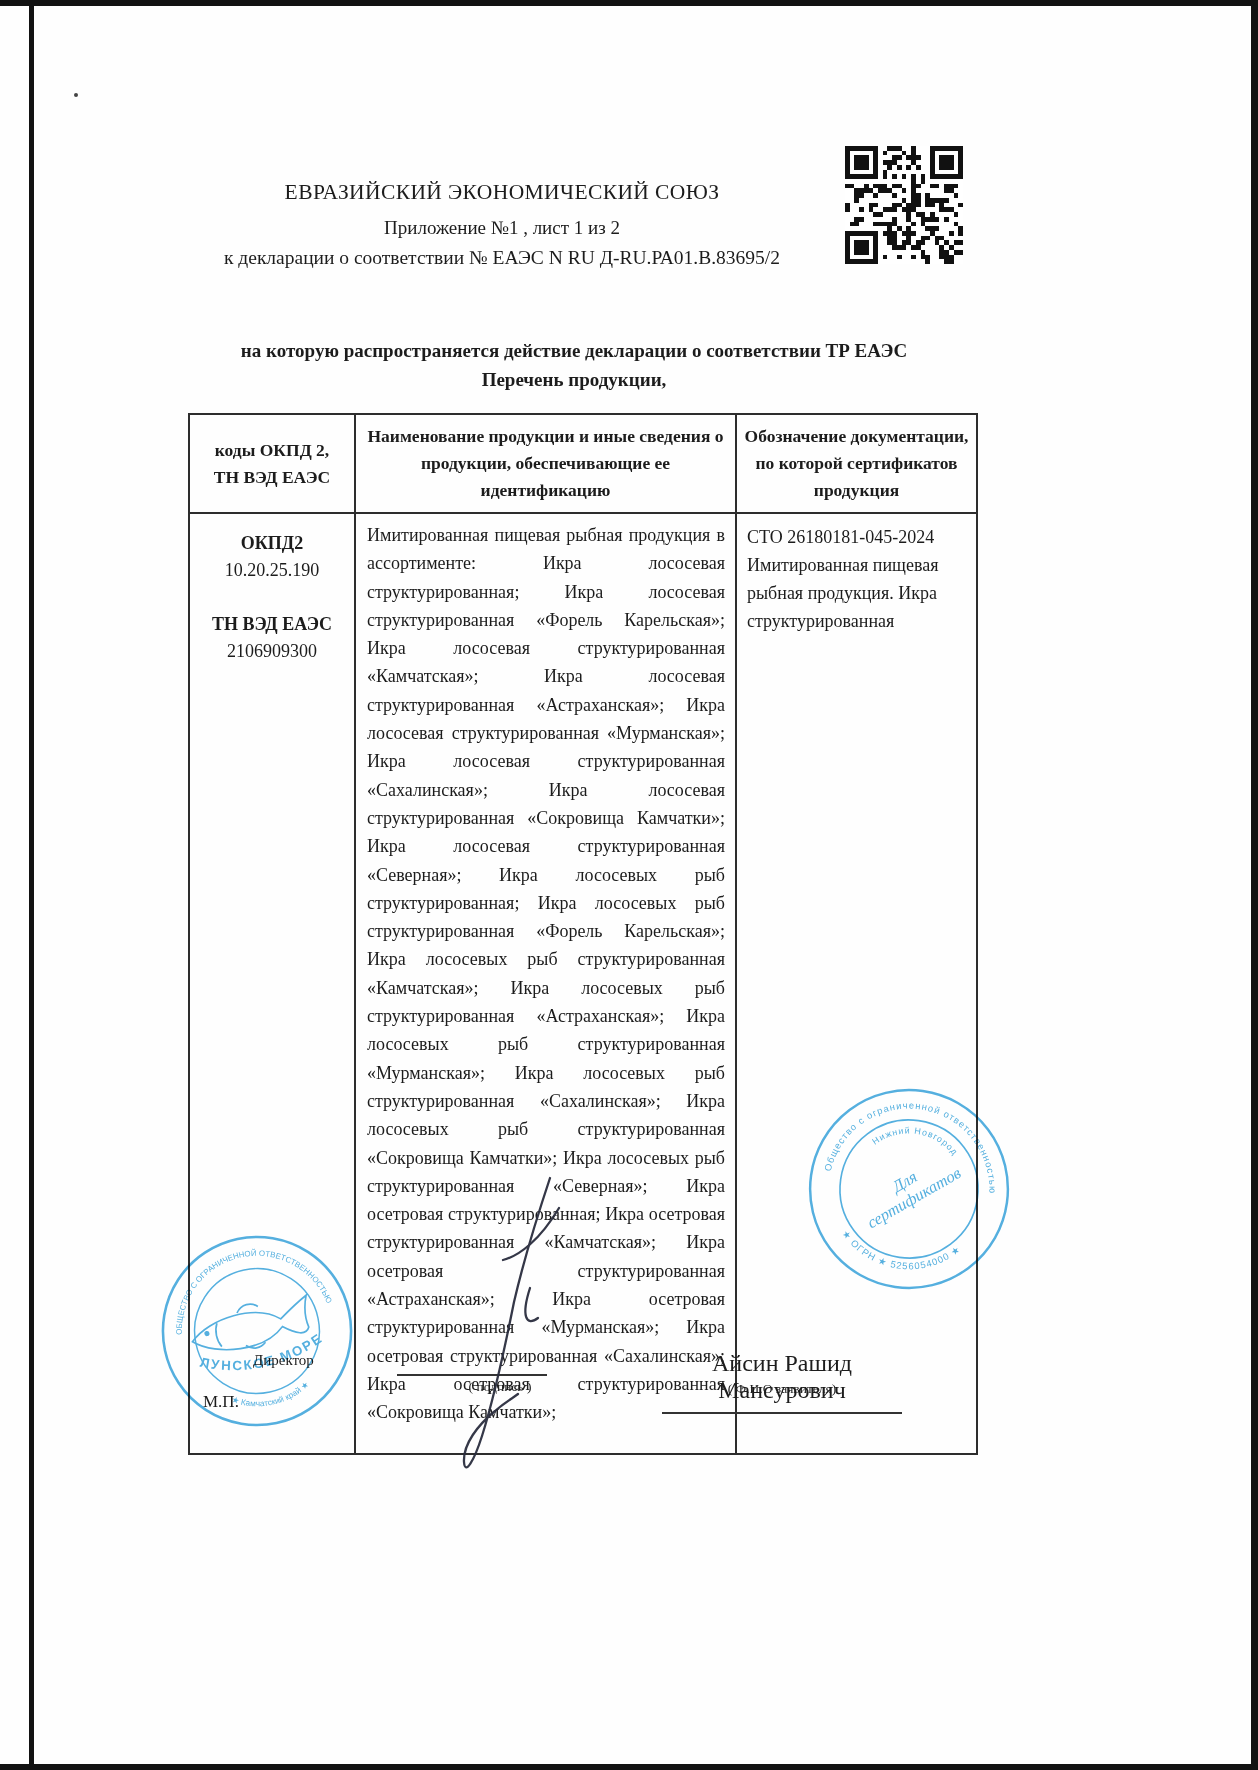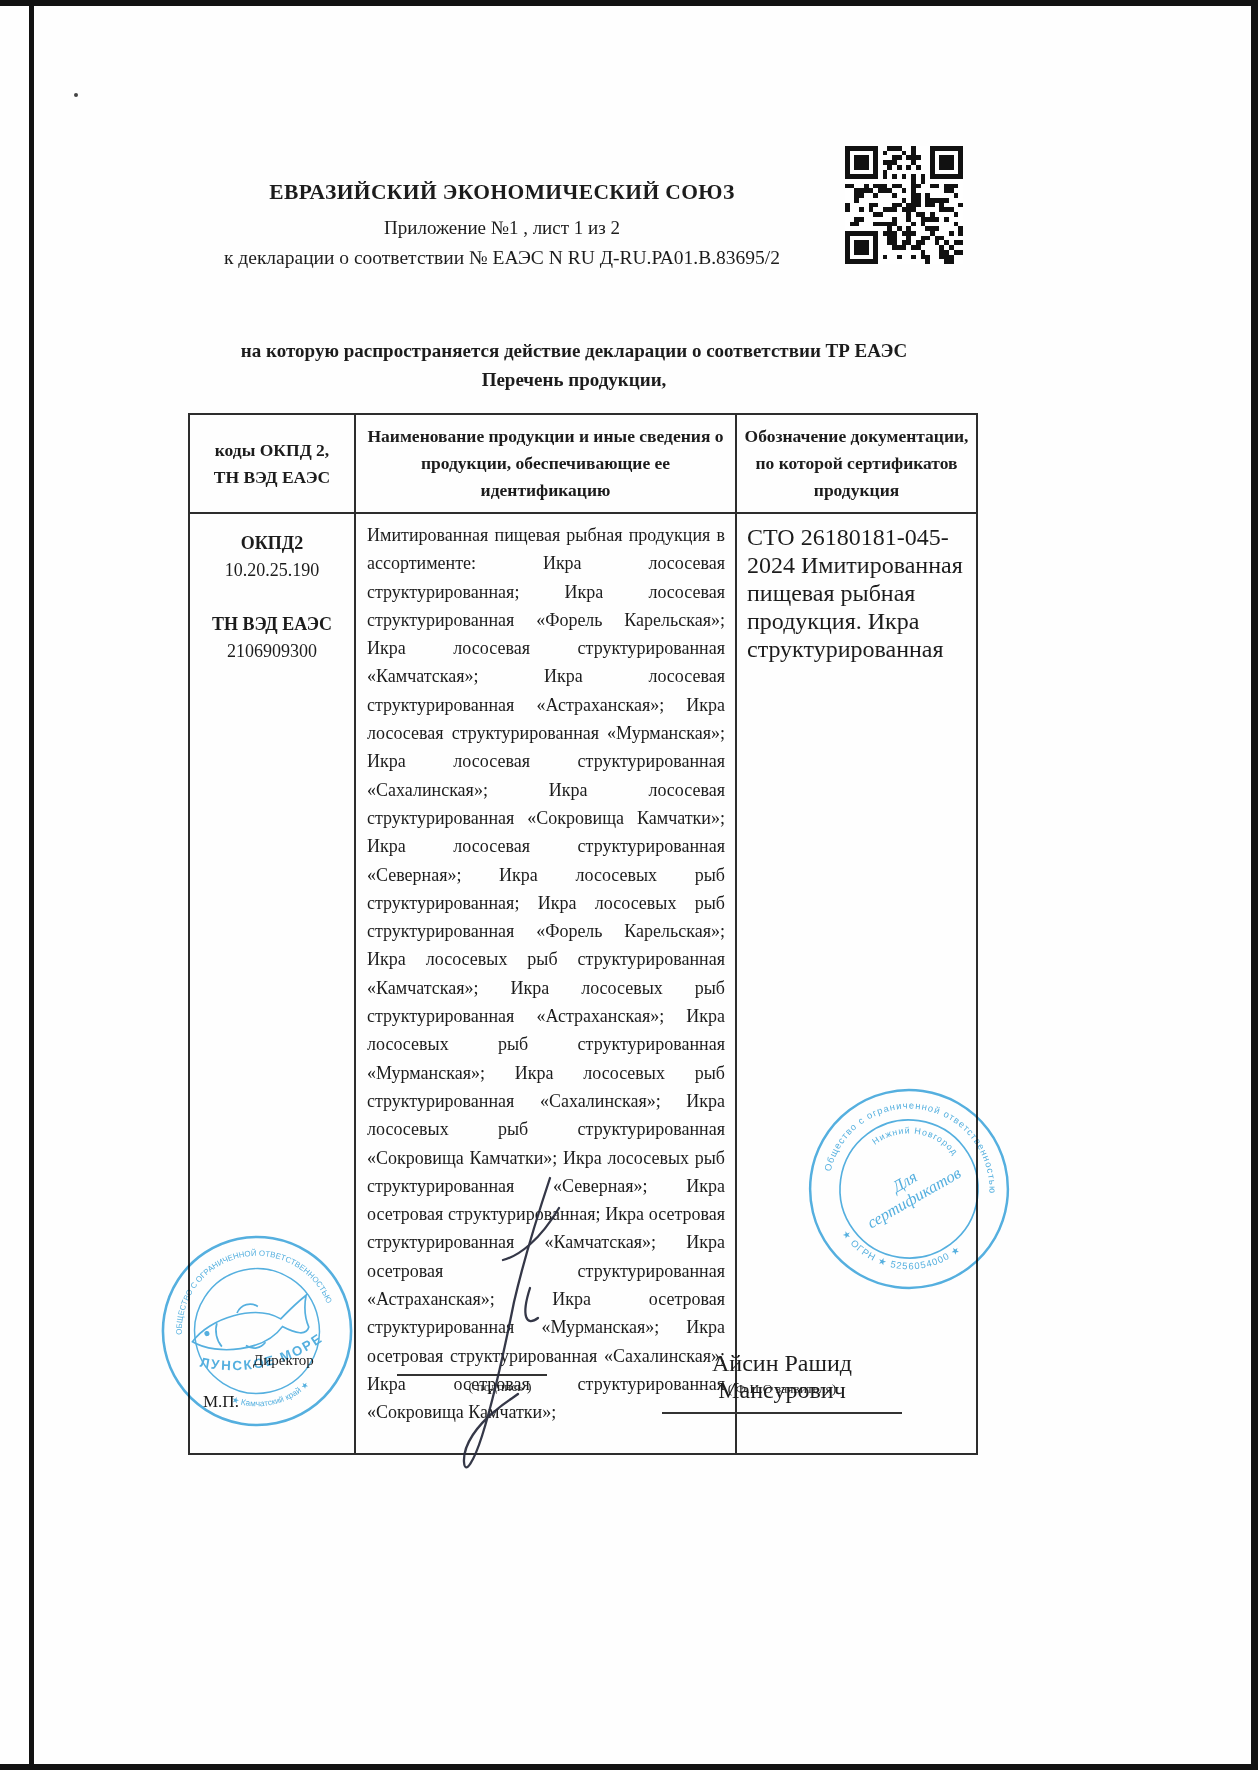--- a/index.html
+++ b/index.html
@@ -9,21 +9,21 @@
     font-family:"Liberation Serif","DejaVu Serif",serif;
   }
   
   .frame-top{position:absolute;left:0;top:0;width:100%;height:6px;background:#121212;}
   .frame-right{position:absolute;right:0;top:0;width:7px;height:100%;background:#121212;}
   .frame-bottom{position:absolute;left:0;bottom:0;width:100%;height:6px;background:#121212;}
   .frame-left{position:absolute;left:29px;top:0;width:5px;height:100%;background:#121212;}
   .ink-dot{position:absolute;left:74px;top:93px;width:4px;height:4px;border-radius:50%;background:#444;}
 
   .title-block{position:absolute;left:172px;top:180px;width:660px;text-align:center;}
-  .union-title{font-size:21.5px;font-weight:bold;letter-spacing:.4px;}
+  .union-title{font-size:21.5px;font-weight:normal;letter-spacing:.4px;}
   .appendix-line{font-size:19px;margin-top:12px;}
   .declaration-line{font-size:19.5px;margin-top:8px;}
 
   .qr{position:absolute;left:845px;top:146px;width:118px;height:118px;}
   .qr svg{width:100%;height:100%;display:block;}
 
   .section-title{position:absolute;left:180px;top:336px;width:788px;text-align:center;
     font-weight:bold;font-size:19px;line-height:29px;}
 
   table.product-table{position:absolute;left:188px;top:413px;width:788px;border-collapse:collapse;table-layout:fixed;}
@@ -32,21 +32,21 @@
   .col-codes{width:166px;}
   .col-name{width:381px;}
   .col-docs{width:241px;}
   .hdr-row{height:96px;}
   .body-row{height:824px;}
   .codes-cell{vertical-align:top;text-align:center;padding-top:16px;font-size:18px;line-height:27px;}
   .codes-cell .b{font-weight:bold;}
   .codes-cell .spacer{height:27px;}
   .product-cell{vertical-align:top;padding:7px 10px 26px 11px;font-size:18px;line-height:28.3px;
     text-align:justify;text-justify:inter-word;}
-  .doc-cell{vertical-align:top;padding:9px 8px 0 10px;font-size:24px;line-height:28px;}
+  .doc-cell{vertical-align:top;padding:9px 8px 0 10px;font-size:18px;line-height:28px;}
 
   .director-label{position:absolute;left:253px;top:1352px;font-size:15px;}
   .mp-label{position:absolute;left:191px;top:1392px;font-size:17px;margin-left:12px;}
   .sign-line{position:absolute;left:397px;top:1374px;width:150px;border-top:2.5px solid #333;}
   .sign-caption{position:absolute;left:397px;top:1379px;width:150px;text-align:center;font-size:13.5px;padding-left:28px;}
   .applicant-name{position:absolute;left:662px;top:1350px;width:240px;text-align:center;
     font-size:24px;padding-bottom:8px;border-bottom:2px solid #333;}
   .applicant-caption{position:absolute;left:662px;top:1381px;width:240px;text-align:center;font-size:13.5px;}
 
   .stamp{position:absolute;opacity:.82;mix-blend-mode:multiply;pointer-events:none;}

